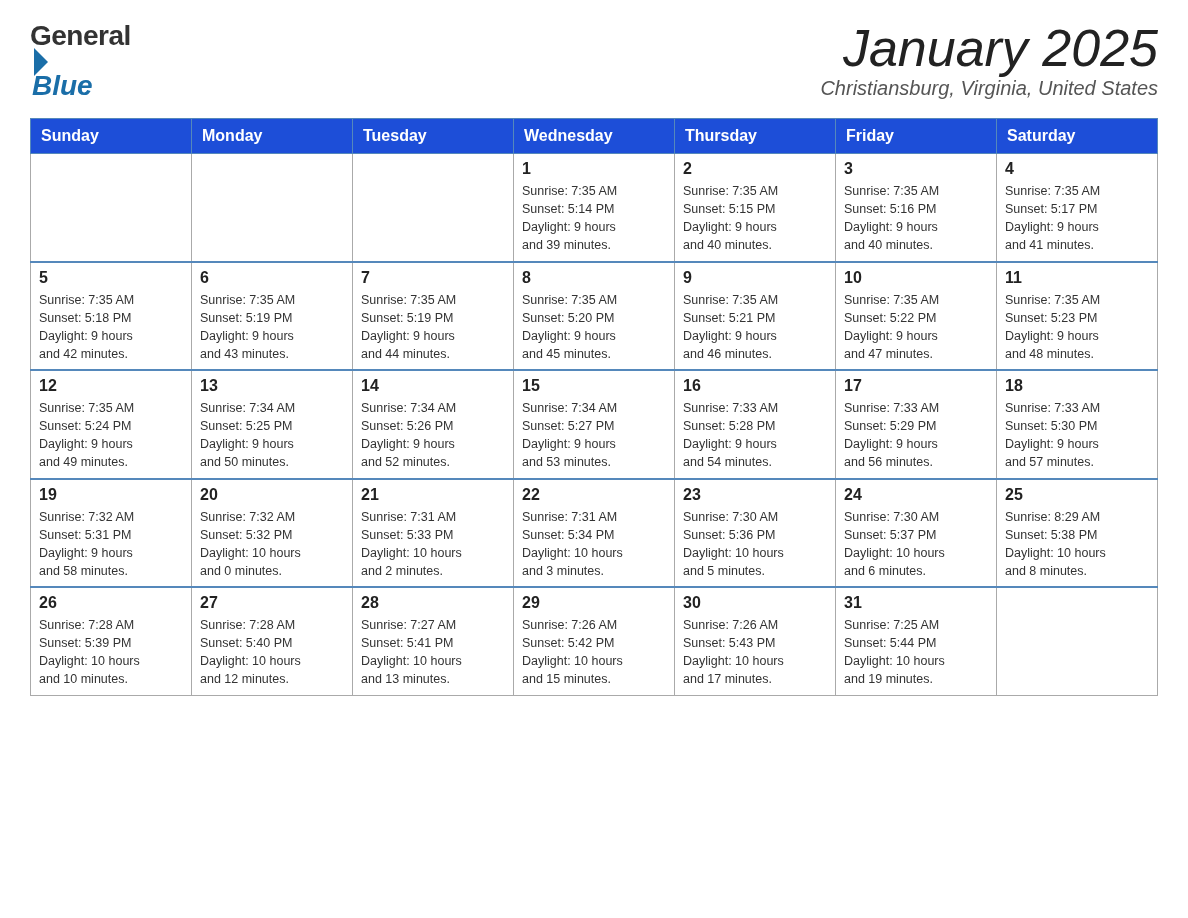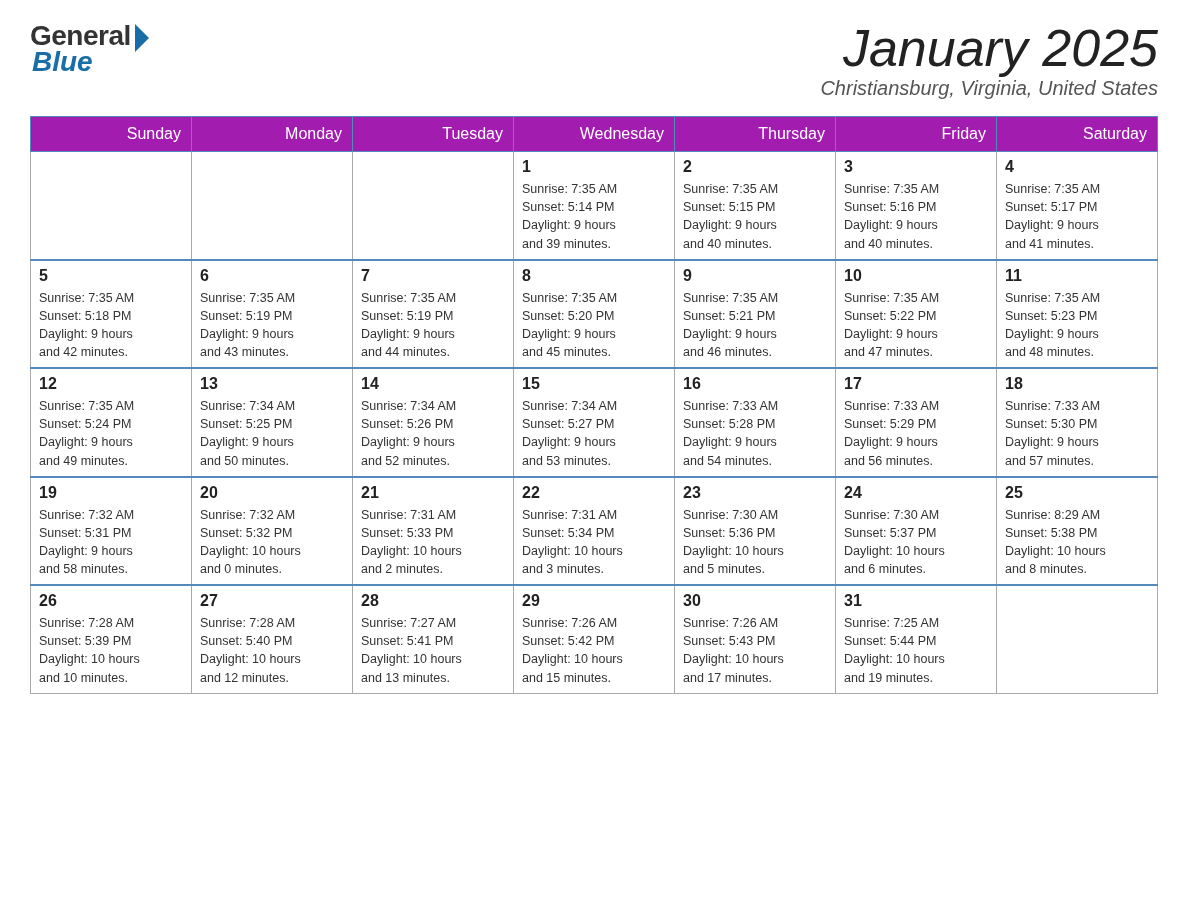--- a/index.html
+++ b/index.html
@@ -16,21 +16,22 @@
       align-items: flex-start;
       margin-bottom: 16px;
     }
     .logo {
       display: flex;
       flex-direction: column;
       align-items: flex-start;
     }
     .logo-top {
       display: flex;
-      align-items: flex-end;
+      align-items: flex-start;
+      flex-direction: column;
     }
     .logo-general {
       font-size: 28px;
       font-weight: bold;
       color: #333;
       letter-spacing: -0.5px;
     }
     .logo-triangle {
       width: 0;
       height: 0;
@@ -62,26 +63,26 @@
       font-size: 20px;
       color: #555;
       margin-top: 0;
     }
     .calendar {
       width: 100%;
       border-collapse: collapse;
       border: 1px solid #aaa;
     }
     .calendar th {
-      background-color: #a21caf;
+      background-color: #1d4ed8;
       color: #fff;
       font-size: 16px;
-      font-weight: normal;
+      font-weight: bold;
       padding: 8px 10px;
-      text-align: right;
+      text-align: left;
       border: 1px solid #5588bb;
     }
     .calendar td {
       border: 1px solid #aaa;
       vertical-align: top;
       padding: 6px 8px;
       width: calc(100% / 7);
       min-height: 100px;
     }
     .day-num {

